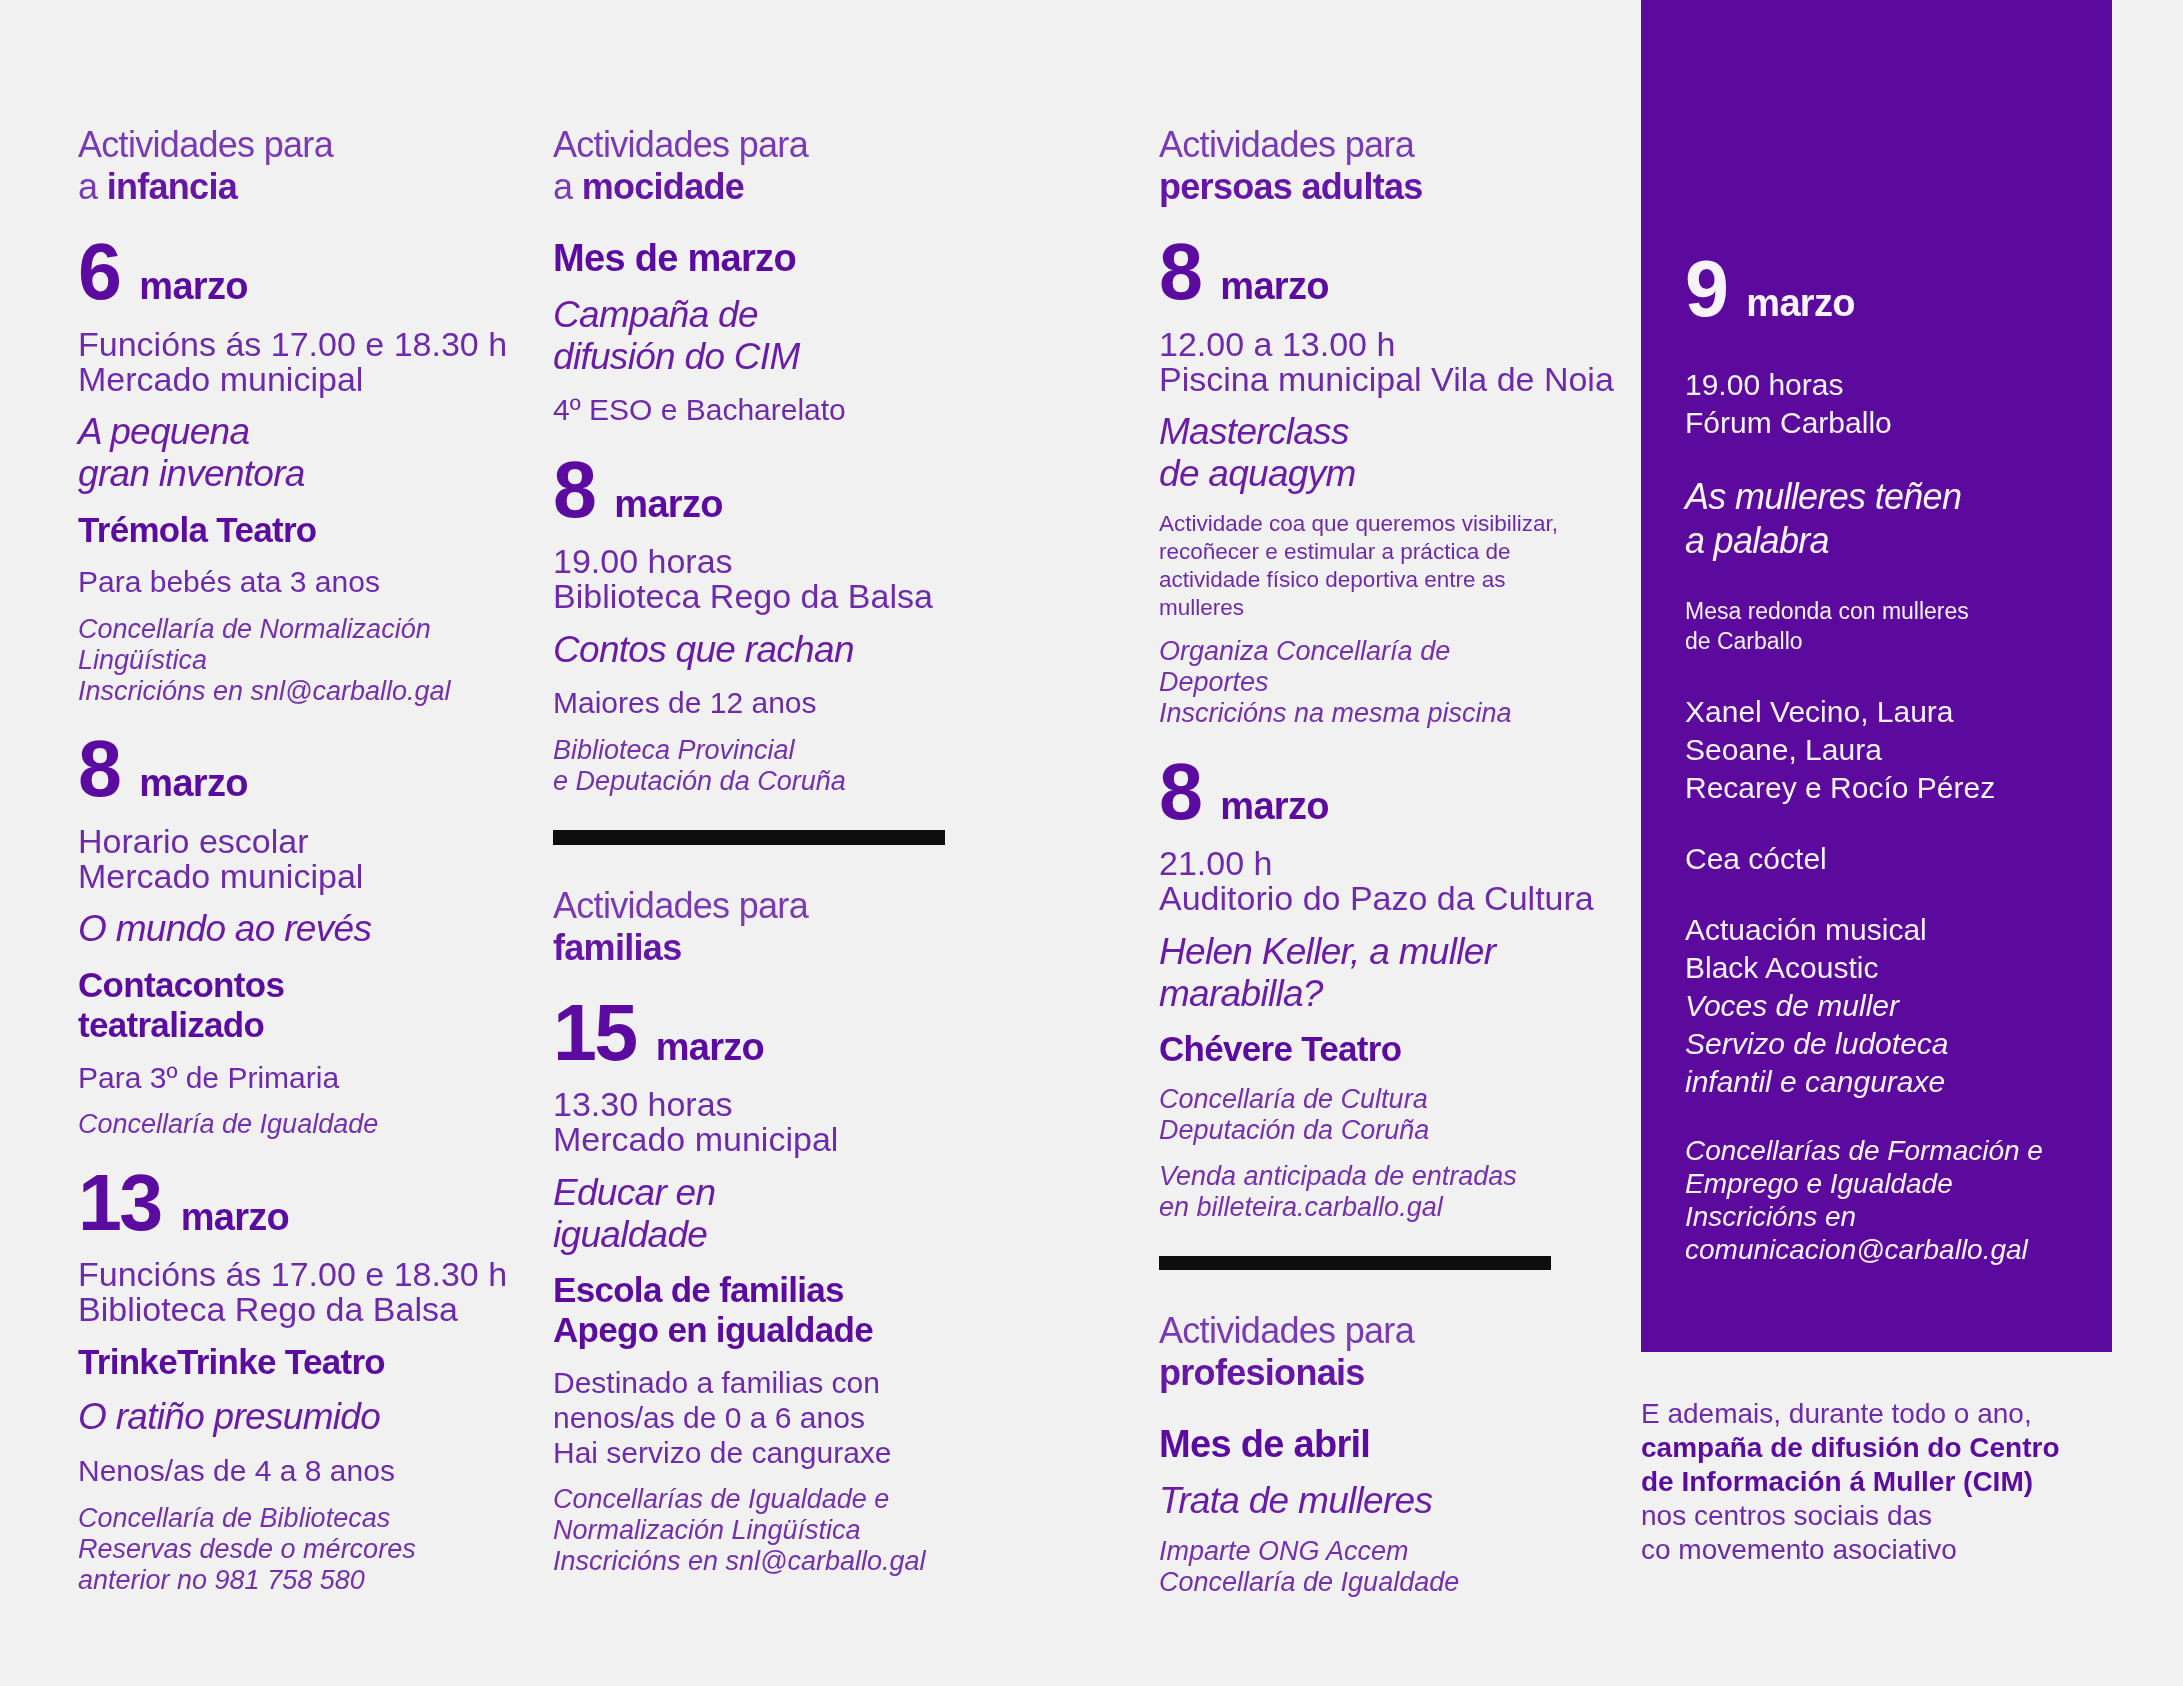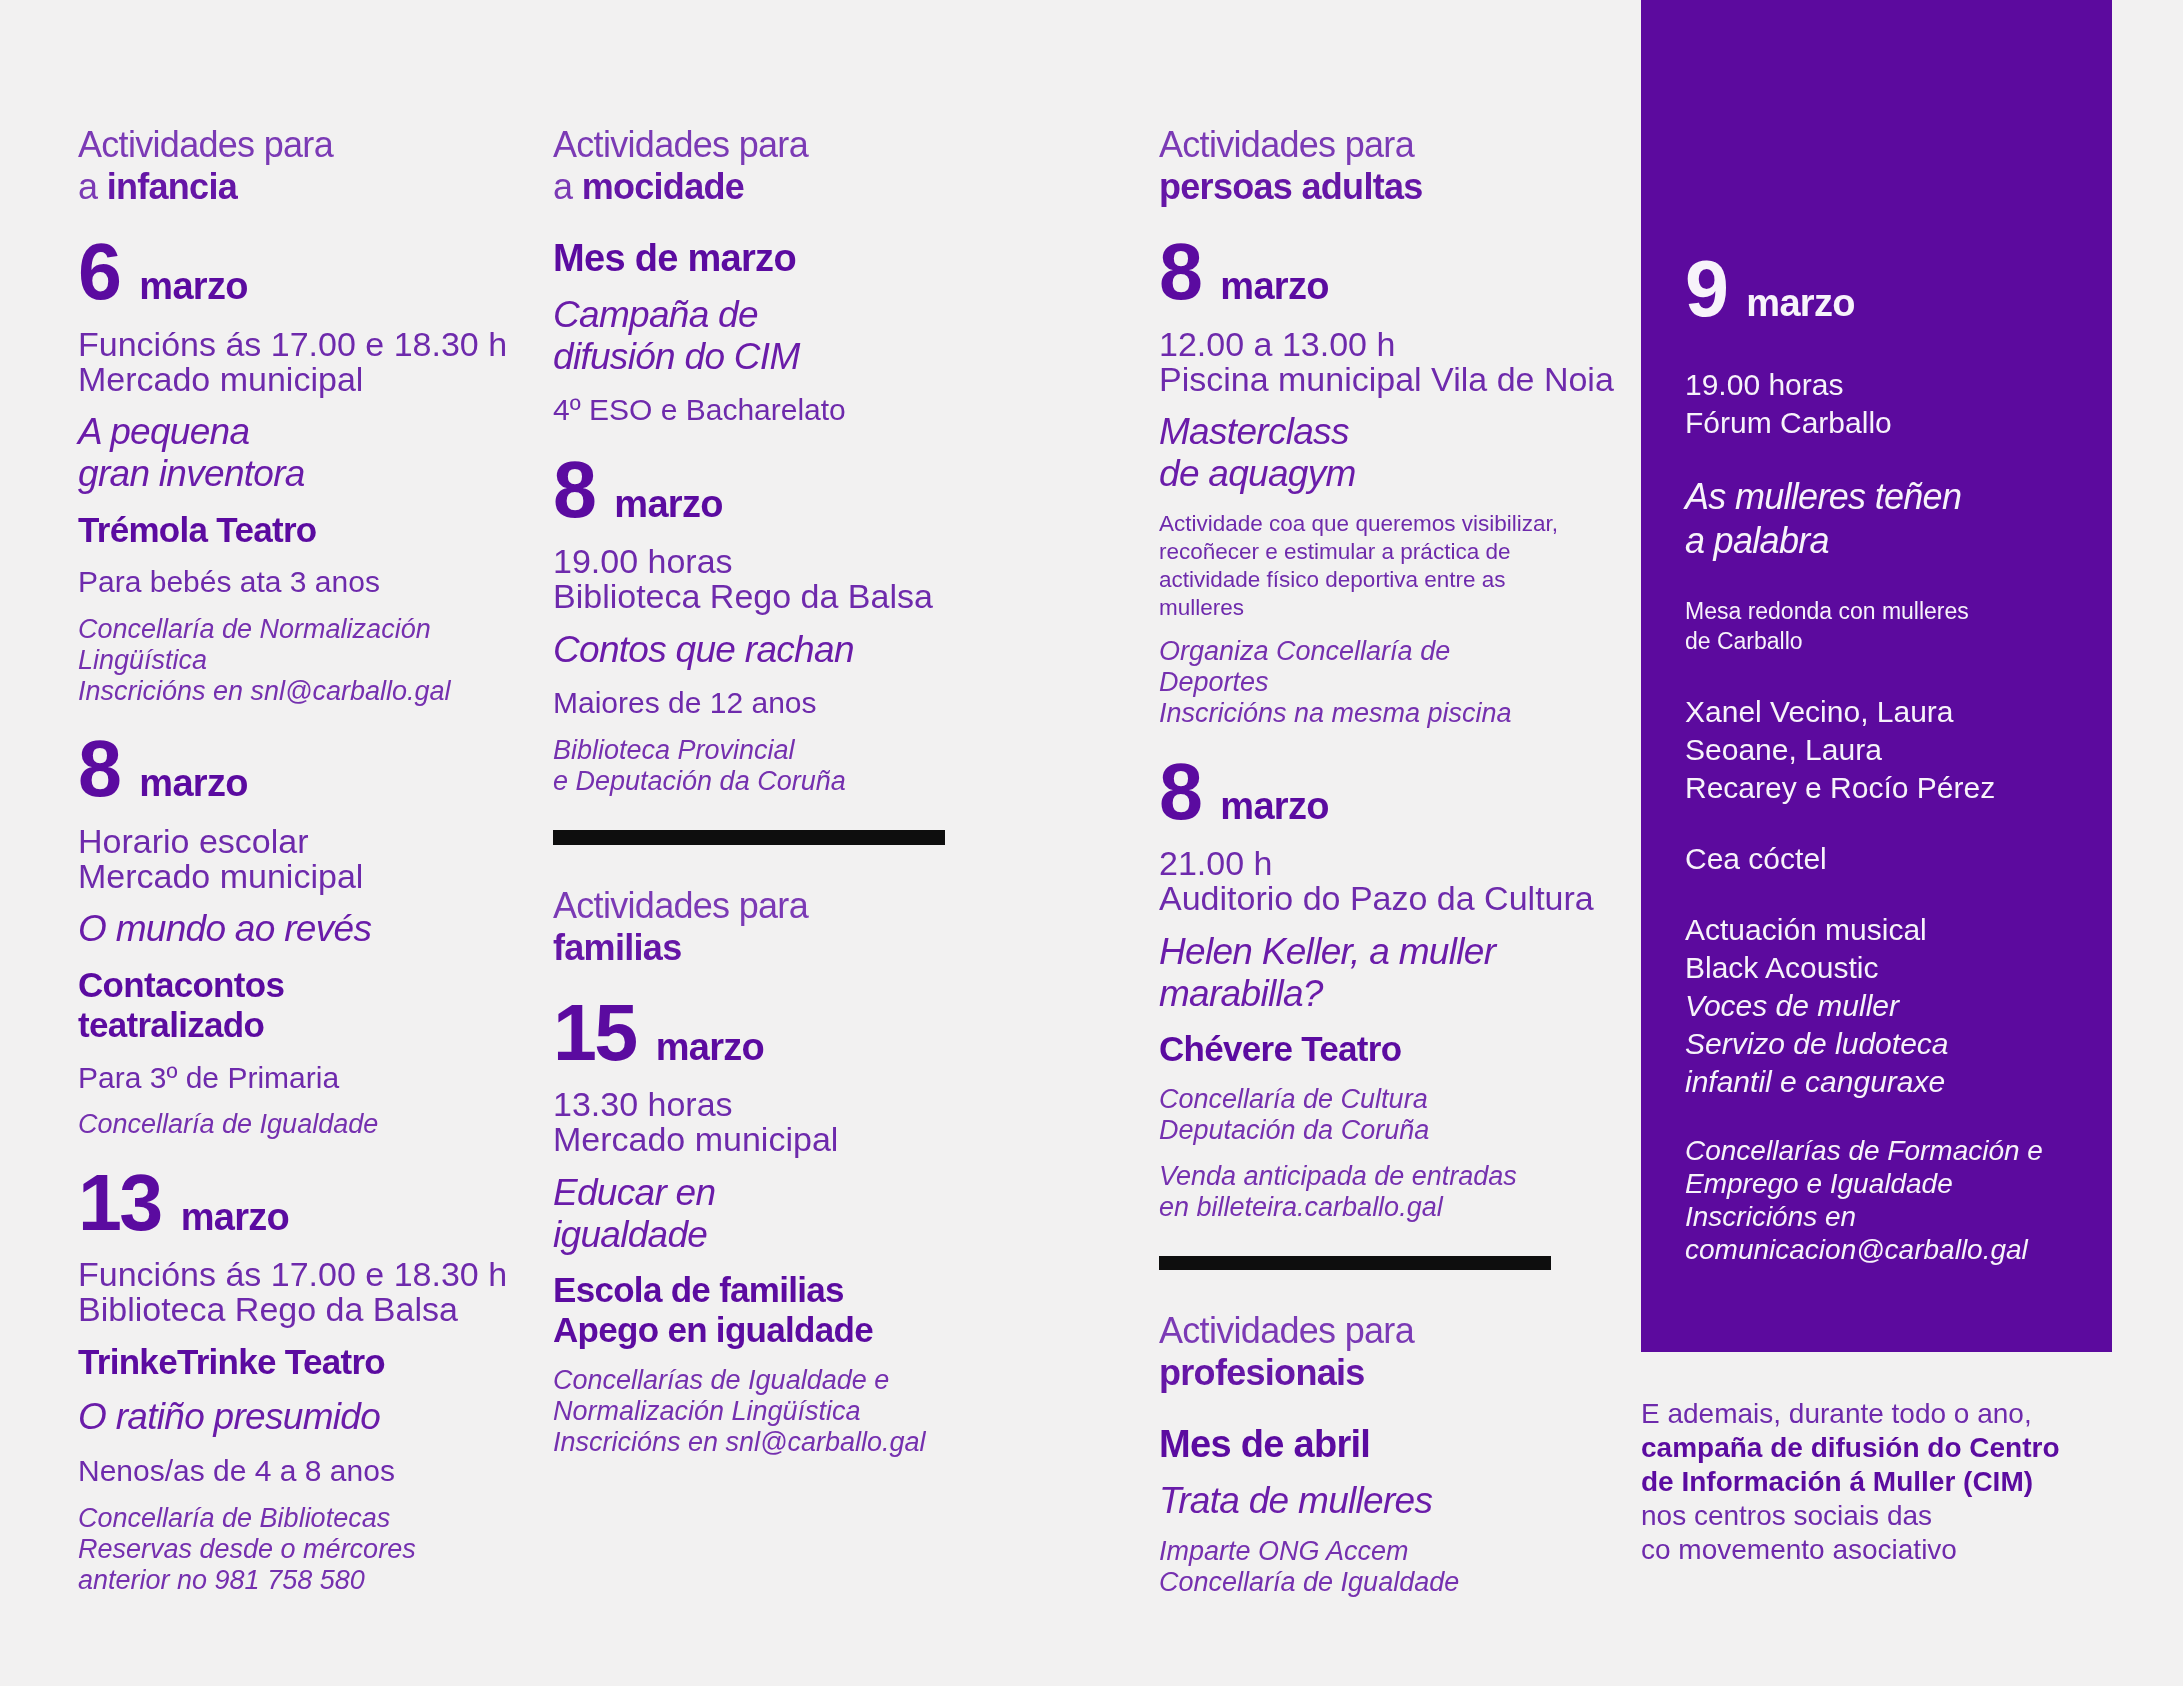--- a/index.html
+++ b/index.html
@@ -192,20 +192,25 @@
         <div class="line">Mercado municipal</div>
       </div>
       <div class="blk blk-title">
         <div class="line">Educar en</div>
         <div class="line">igualdade</div>
       </div>
       <div class="blk blk-company">
         <div class="line">Escola de familias</div>
         <div class="line">Apego en igualdade</div>
       </div>
+      <div class="blk blk-audience">
+        <div class="line">Destinado a familias con</div>
+        <div class="line">nenos/as de 0 a 6 anos</div>
+        <div class="line">Hai servizo de canguraxe</div>
+      </div>
       <div class="blk blk-org">
         <div class="line">Concellarías de Igualdade e</div>
         <div class="line">Normalización Lingüística</div>
         <div class="line">Inscricións en snl@carballo.gal</div>
       </div>
     </section>
   <section class="col" id="col-2">
       <div class="blk blk-heading heading">
         <div class="line">Actividades para</div>
         <div class="line"><span class="b">persoas adultas</span></div>

